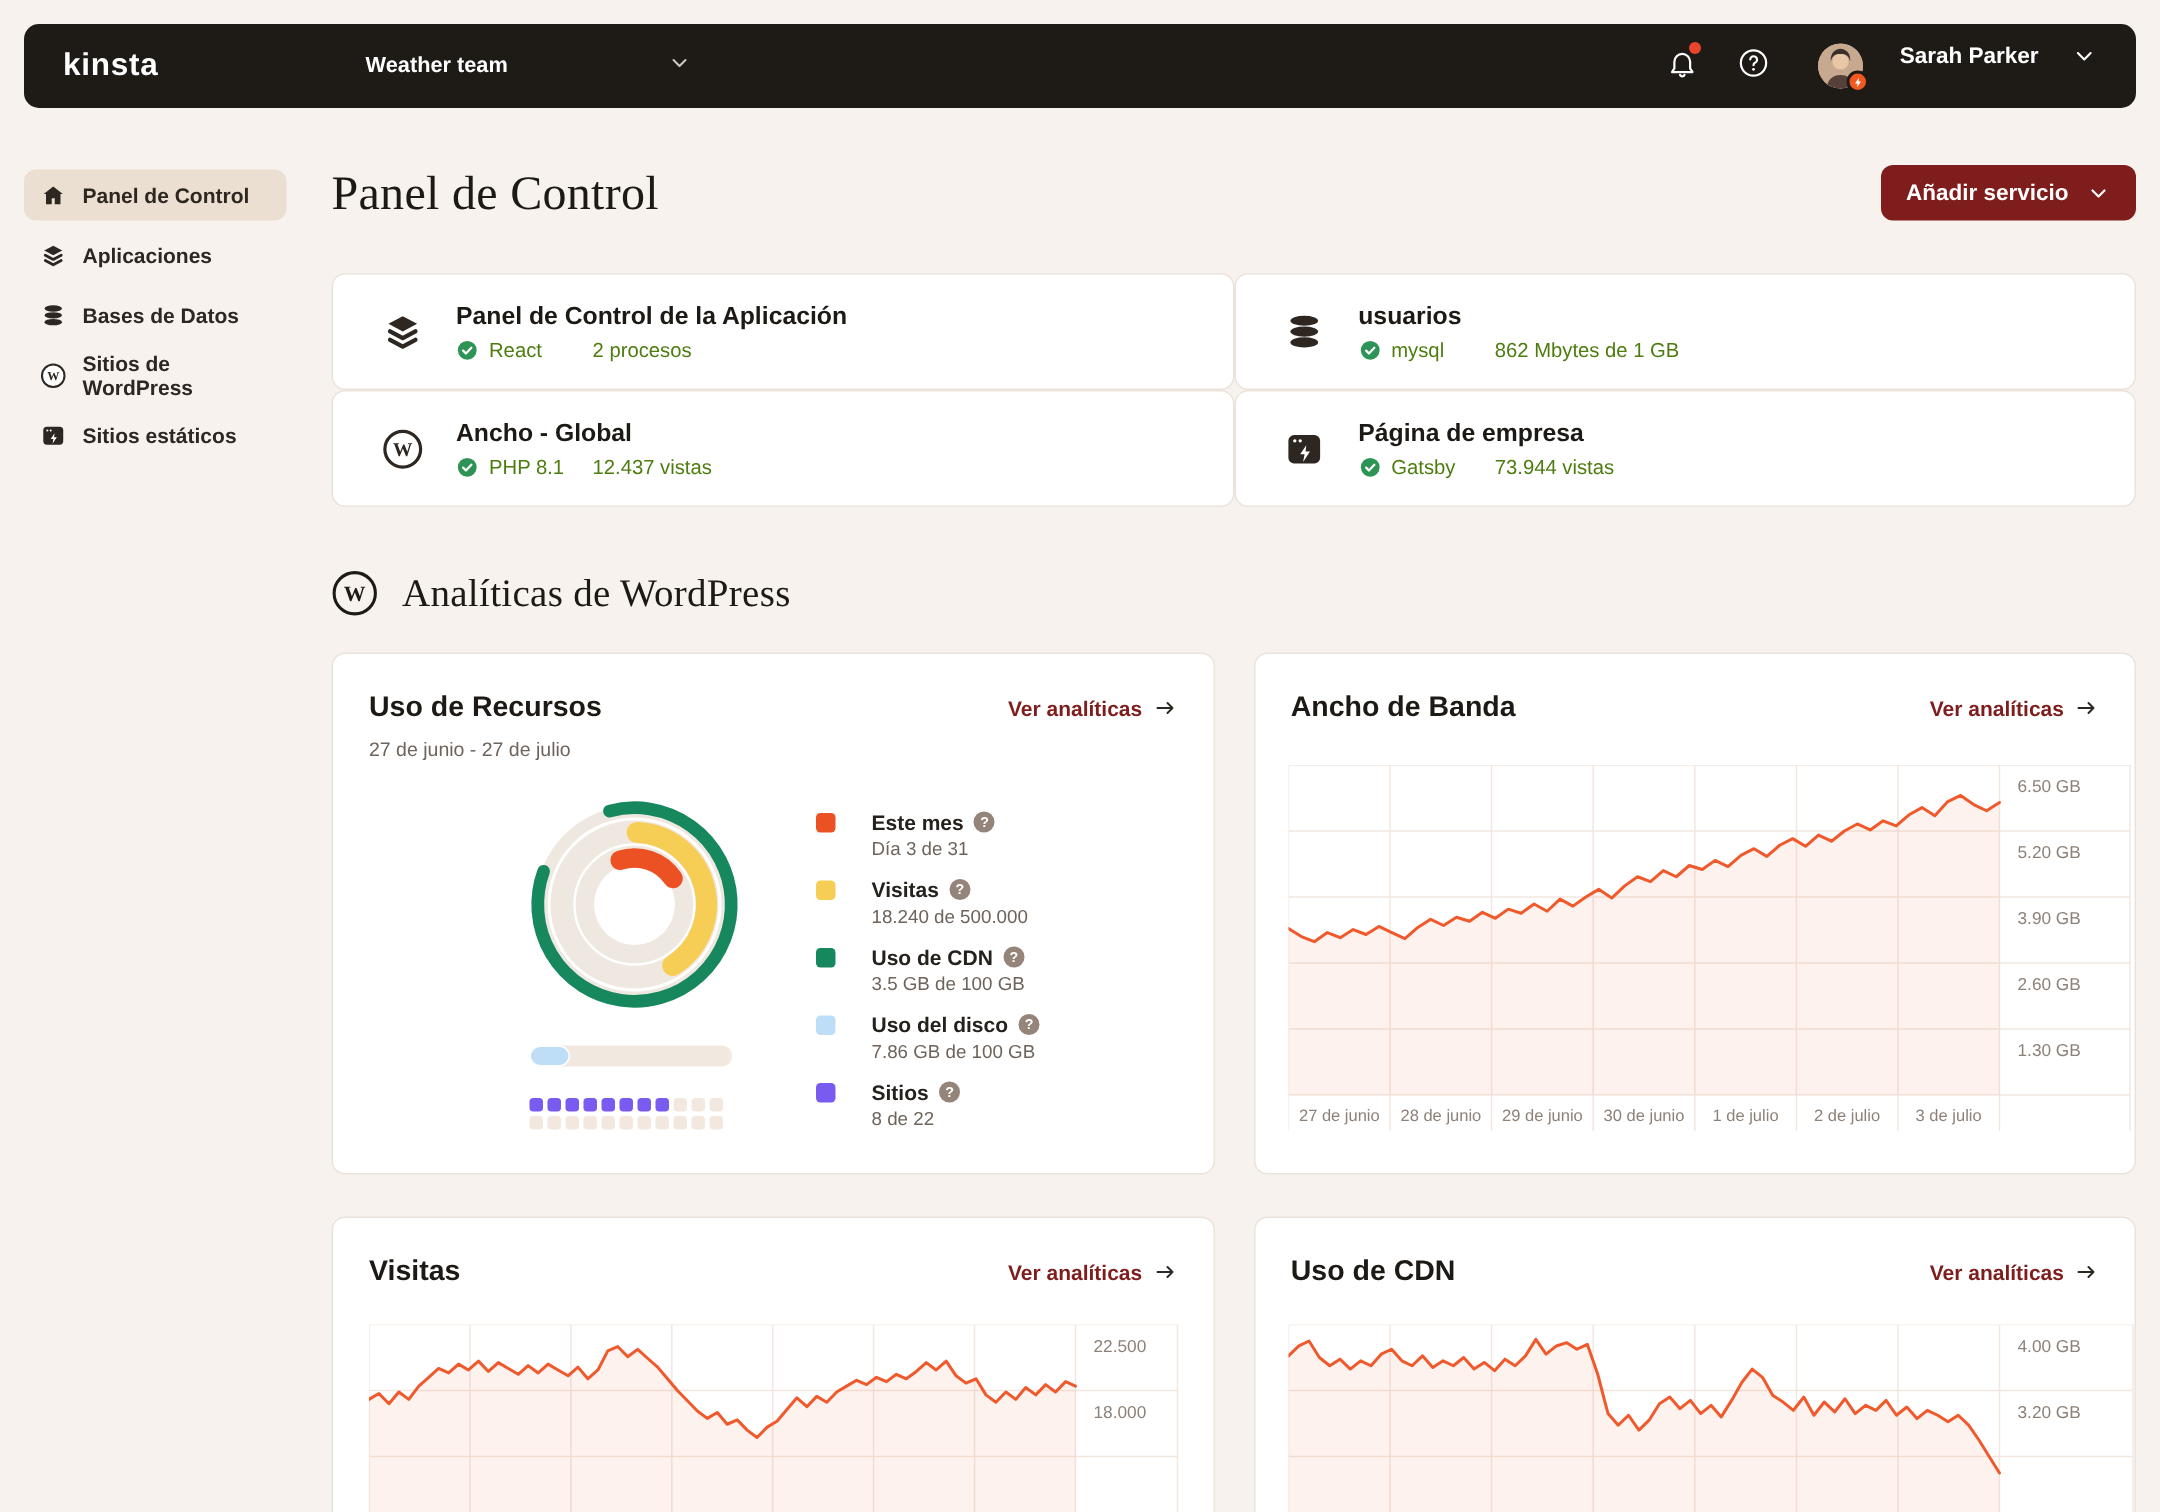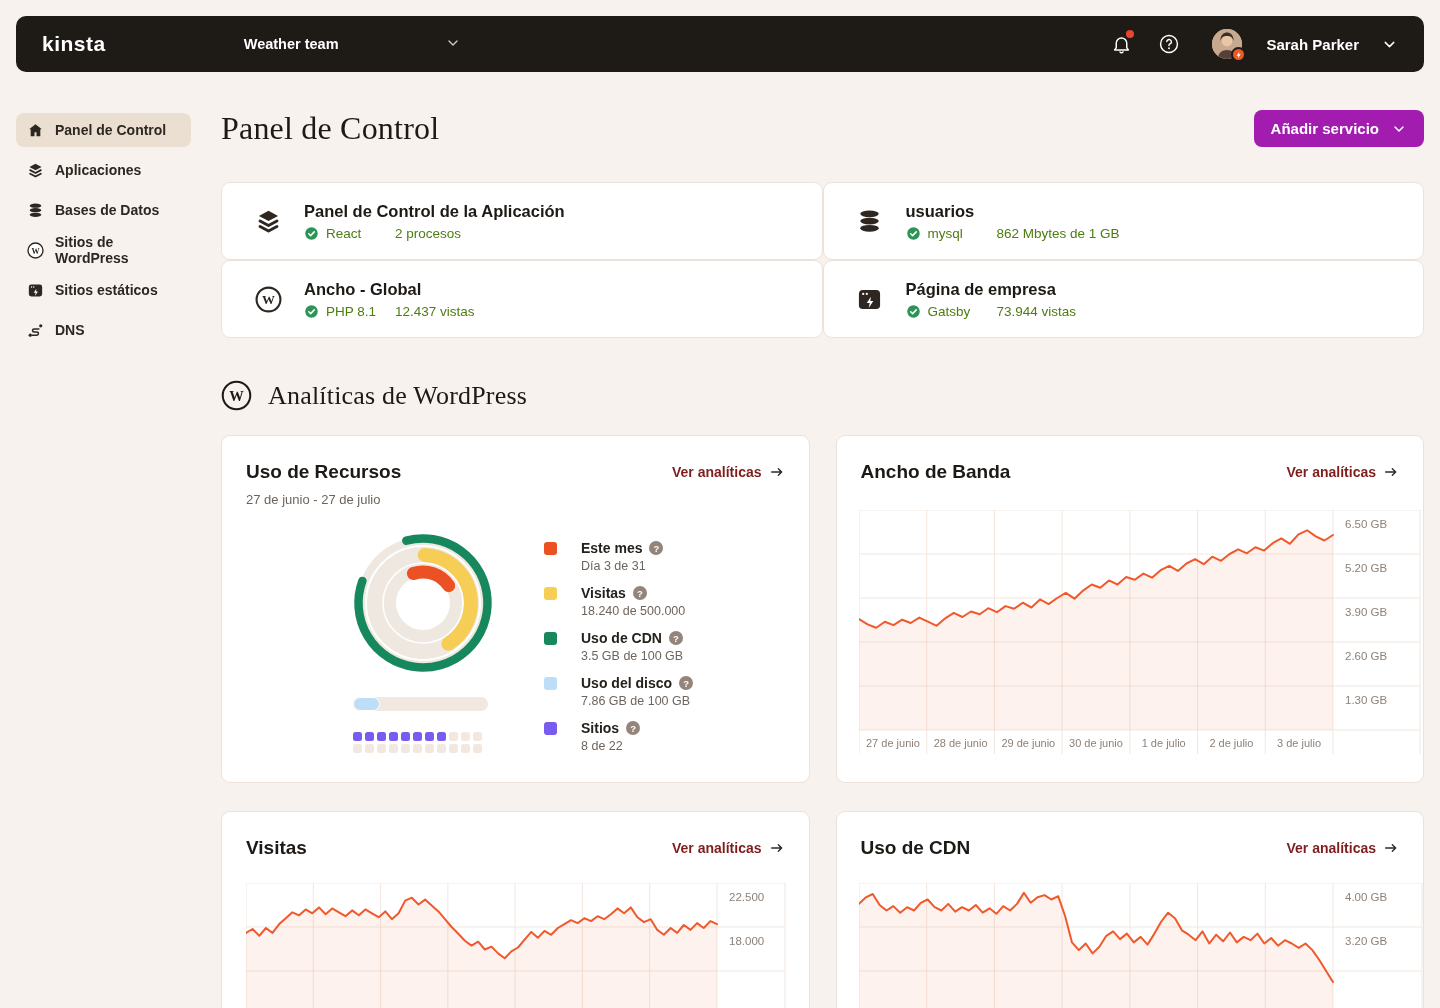--- a/index.html
+++ b/index.html
@@ -6,21 +6,21 @@
   html,body { width:1440px; height:1008px; overflow:hidden; }
   body { background:#F7F2ED; font-family:"Liberation Sans", sans-serif; color:#221E1A; }
 
   
   .topnav { position:relative; margin:16px 16px 0 16px; height:56px; background:#1E1B17;
             border-radius:10px; display:flex; align-items:center; padding:0 26px; }
   .logo { color:#fff; font-size:21px; font-weight:700; letter-spacing:.5px; }
   .team-select { display:flex; align-items:center; gap:14px; margin-left:138px; color:#fff;
                  font-size:14.5px; font-weight:700; cursor:pointer; }
   .team-select .chev { margin-left:92px; }
-  .nav-right { margin-left:auto; display:flex; align-items:center; gap:22px; }
+  .nav-right { margin-left:auto; display:flex; align-items:flex-start; gap:22px; }
   .icon-btn { position:relative; width:26px; height:26px; display:flex; align-items:center;
               justify-content:center; cursor:pointer; }
   .bell-dot { position:absolute; top:-1px; right:0; width:8px; height:8px; border-radius:50%;
               background:#E8442E; }
   .avatar-wrap { position:relative; width:30px; height:30px; margin-left:8px; cursor:pointer; }
   .avatar { width:30px; height:30px; border-radius:50%; background:#CBB2A0; overflow:hidden; }
   .bolt-badge { position:absolute; right:-4px; bottom:-3px; width:15px; height:15px;
                 border-radius:50%; background:#F2581F; border:2px solid #1E1B17;
                 display:flex; align-items:center; justify-content:center; }
   .user-name { color:#fff; font-size:15px; font-weight:700; margin-left:2px; }
@@ -32,21 +32,21 @@
                margin-bottom:6px; border-radius:8px; font-size:14px; font-weight:700;
                color:#2E2620; cursor:pointer; }
   .side-item.active { background:#EBDFD2; }
   .side-item svg { flex:none; }
   .main { flex:1; margin-left:30px; position:relative; }
 
   .page-head { display:flex; justify-content:space-between; align-items:center; margin-top:38px; }
   .serif { font-family:"Liberation Serif","DejaVu Serif",serif; font-weight:500; }
   h1.page-title { font-size:32px; letter-spacing:.2px; color:#1D1915; }
   .add-btn { display:flex; align-items:center; gap:12px; height:37px; padding:0 17px;
-             background:#a21caf; color:#fff; border:none; border-radius:8px; font-size:15px;
+             background:#7f1d1d; color:#fff; border:none; border-radius:8px; font-size:15px;
              font-weight:700; font-family:inherit; cursor:pointer; }
 
   
   .svc-grid { display:grid; grid-template-columns:1fr 1fr; margin-top:35px; }
   .card { background:#fff; border:1px solid #EBE3DB; border-radius:9px; }
   .svc-card { height:78px; display:flex; align-items:center; padding-left:29px; cursor:pointer; }
   .svc-icon { width:34px; display:flex; justify-content:center; }
   .svc-body { margin-left:19px; }
   .svc-title { font-size:16.5px; font-weight:700; color:#1D1915; }
   .svc-status { display:flex; align-items:center; margin-top:5px; font-size:13.5px; color:#4d7c0f; }
@@ -184,30 +184,20 @@
       <div class="side-item">
         <span style="display:flex">
           <svg width="17" height="17" viewBox="0 0 24 24">
             <rect x="2.6" y="3.6" width="18.8" height="16.8" rx="3.4" fill="#2E2620"></rect>
             <circle cx="6.4" cy="7" r="1" fill="#fff"></circle>
             <circle cx="9.6" cy="7" r="1" fill="#fff"></circle>
             <path d="M13.2 9.6 9.6 15h2.6l-.9 4.6 4.1-6.2h-2.6z" fill="#fff"></path>
           </svg>
         </span>
                  <span>Sitios estáticos</span>
-      </div>
-      <div class="side-item">
-        <span style="display:flex">
-          <svg width="17" height="17" viewBox="0 0 24 24">
-            <circle cx="4.6" cy="18.6" r="2.3" fill="#2E2620"></circle>
-            <circle cx="19.4" cy="5.4" r="2.3" fill="#2E2620"></circle>
-            <path d="M7.5 18.6h6.3c3.2 0 3.2-4.4 0-4.4h-3.6c-3.2 0-3.2-4.4 0-4.4h6.6" fill="none" stroke="#2E2620" stroke-width="2.1" stroke-linecap="round"></path>
-          </svg>
-        </span>
-                 <span>DNS</span>
       </div>
     </nav>
 
   <main class="main">
     <div class="page-head">
       <h1 class="serif page-title">Panel de Control</h1>
       <button class="add-btn">
         <span>Añadir servicio</span>
         <svg width="16" height="16" viewBox="0 0 24 24">
             <path d="m6 9 6 6 6-6" fill="none" stroke="#fff" stroke-width="2.2" stroke-linecap="round" stroke-linejoin="round"></path>

